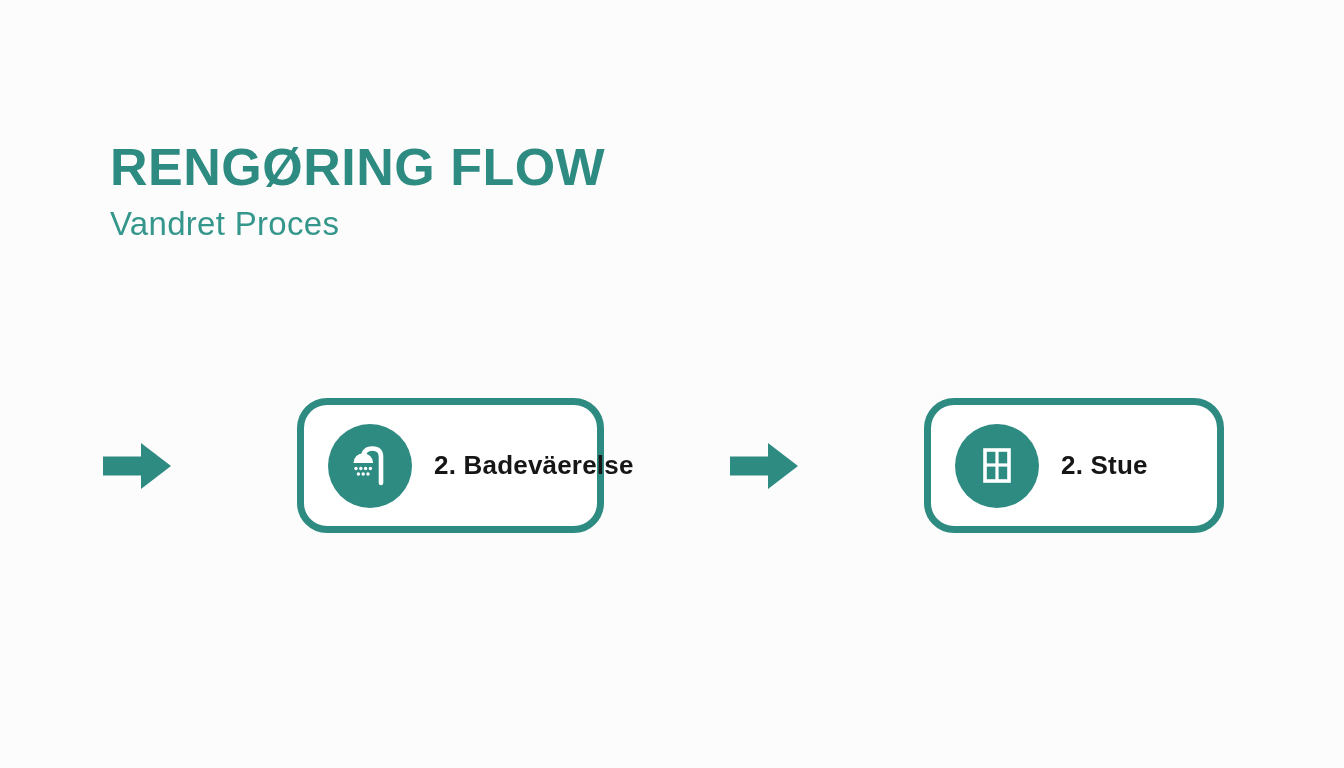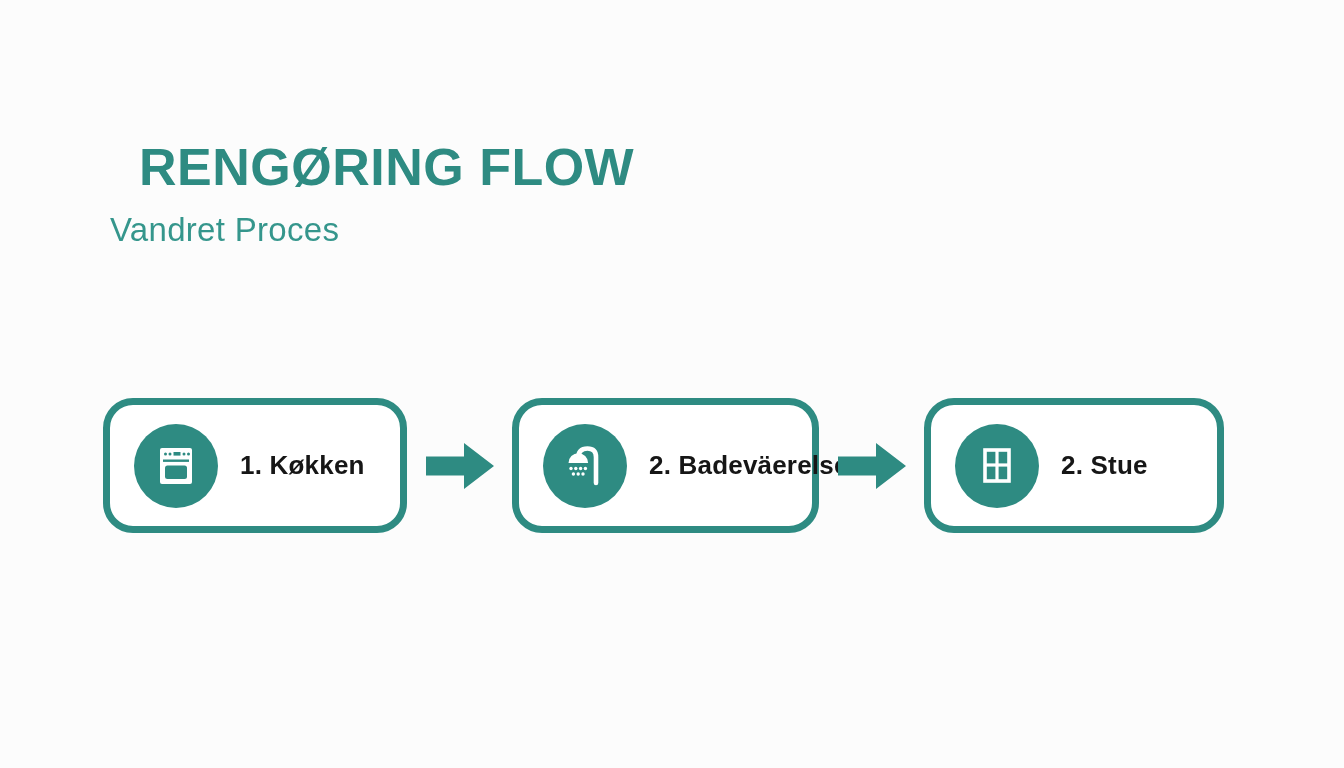--- a/index.html
+++ b/index.html
@@ -25,24 +25,23 @@
     position: absolute;
     left: 110px;
     top: 140px;
   }
   .title {
     font-size: 52px;
     font-weight: 800;
     letter-spacing: 0.5px;
     color: var(--accent);
     line-height: 1.05;
-    margin-left: 29px;
   }
   .subtitle {
-    margin-top: 16px;
+    margin-top: 10px;
     font-size: 33px;
     font-weight: 400;
     color: var(--accent-subtitle);
     letter-spacing: 0.3px;
   }
   .flow-row {
     position: absolute;
     left: 103px;
     top: 398px;
     width: 1121px;
@@ -94,37 +93,20 @@
 
 <div class="canvas">
 
   <div class="header">
     <div class="title">RENGØRING FLOW</div>
     <div class="subtitle">Vandret Proces</div>
   </div>
 
   <div class="flow-row">
 
-    <div class="step-box w1">
-      <div class="icon-circle">
-        <span>
-          <svg class="icon-svg" width="48" height="48" viewBox="0 0 48 48">
-            <rect x="8" y="6" width="32" height="36" rx="2" fill="#ffffff"></rect>
-            <circle cx="13.5" cy="12" r="1.5" fill="#2E8B82"></circle>
-            <circle cx="18" cy="12" r="1.5" fill="#2E8B82"></circle>
-            <rect x="21.5" y="10" width="7" height="3.6" fill="#2E8B82"></rect>
-            <circle cx="32" cy="12" r="1.5" fill="#2E8B82"></circle>
-            <circle cx="36.5" cy="12" r="1.5" fill="#2E8B82"></circle>
-            <rect x="11" y="17.5" width="26" height="2.4" fill="#2E8B82"></rect>
-            <rect x="13" y="23.5" width="22" height="13.5" rx="2.5" fill="#2E8B82"></rect>
-          </svg>
-        </span>
-      </div>
-      <div class="step-label">1. Køkken</div>
-    </div>
 
     <span>
       <svg class="flow-arrow" width="68" height="46" viewBox="0 0 68 46">
         <polygon points="0,13.5 38,13.5 38,0 68,23 38,46 38,32.5 0,32.5"></polygon>
       </svg>
     </span>
 
     <div class="step-box w2">
       <div class="icon-circle">
         <span>

